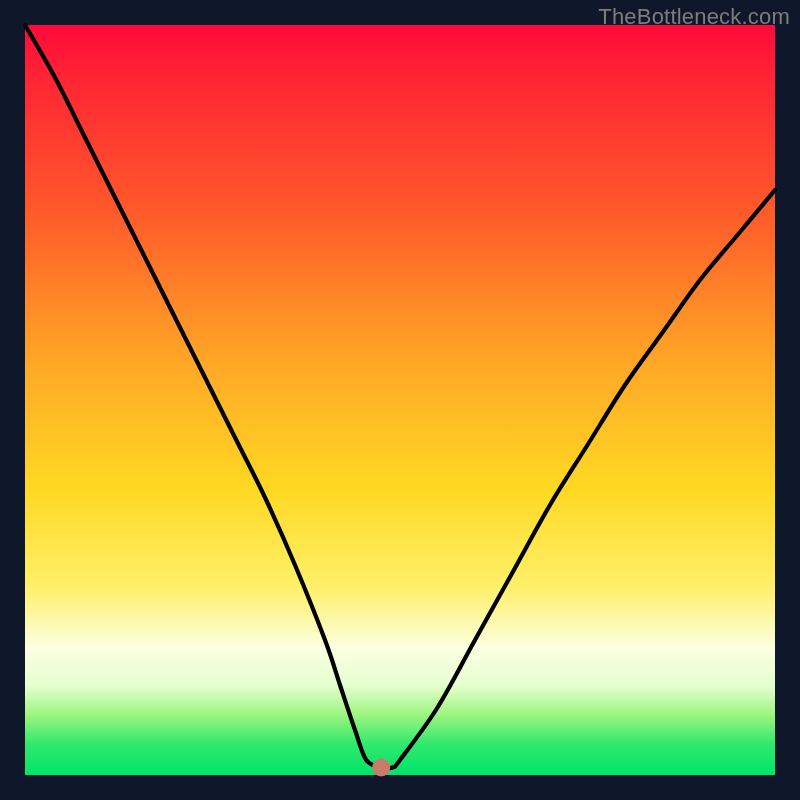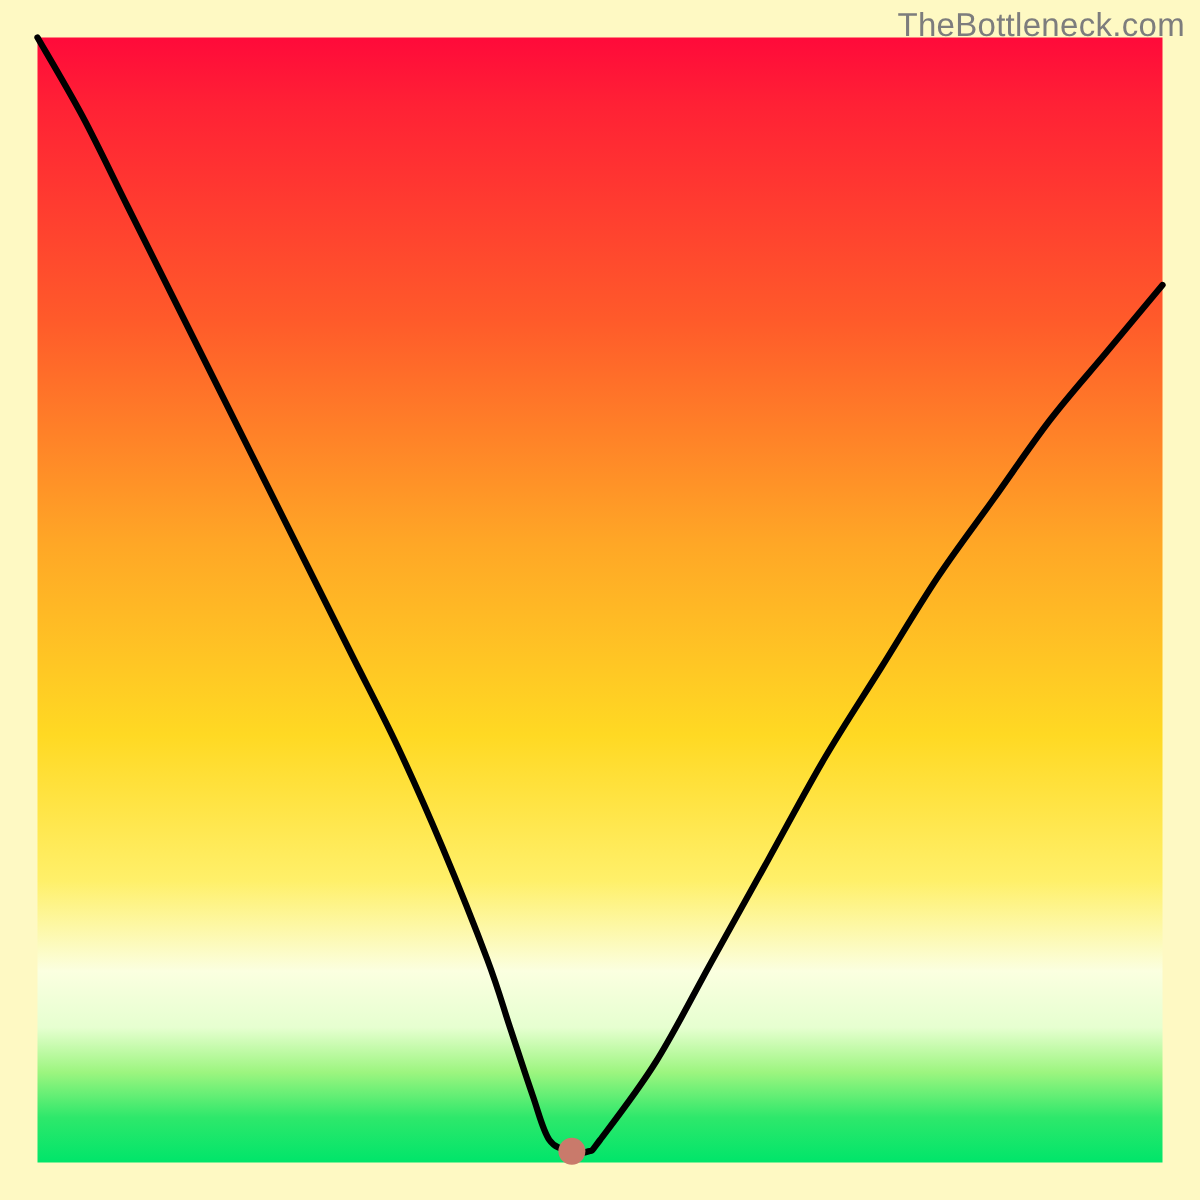--- a/index.html
+++ b/index.html
@@ -8,21 +8,21 @@
     width: 800px;
     height: 800px;
     overflow: hidden;
     background: #000;
     font-family: Arial, Helvetica, sans-serif;
   }
   .frame {
     position: relative;
     width: 800px;
     height: 800px;
-    background: #fef9c3;
+    background: #0f172a;
   }
   .plot-area {
     position: absolute;
     left: 25px;
     top: 25px;
     width: 750px;
     height: 750px;
     
     background: linear-gradient(
       to bottom,

